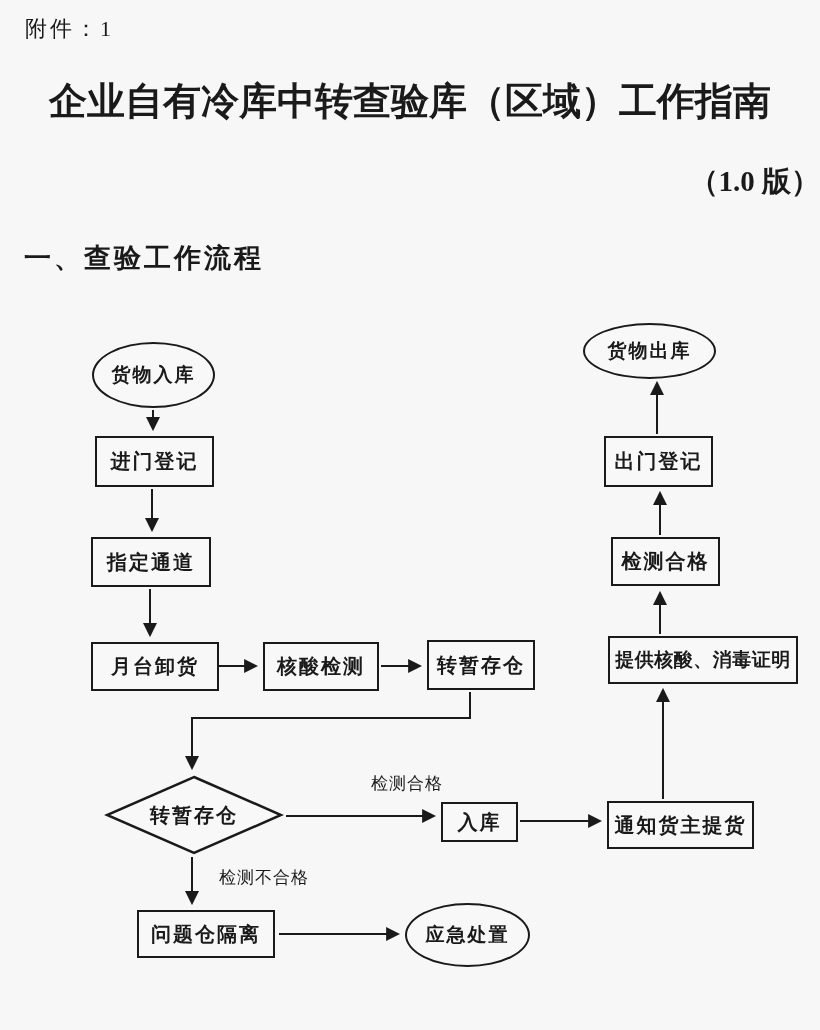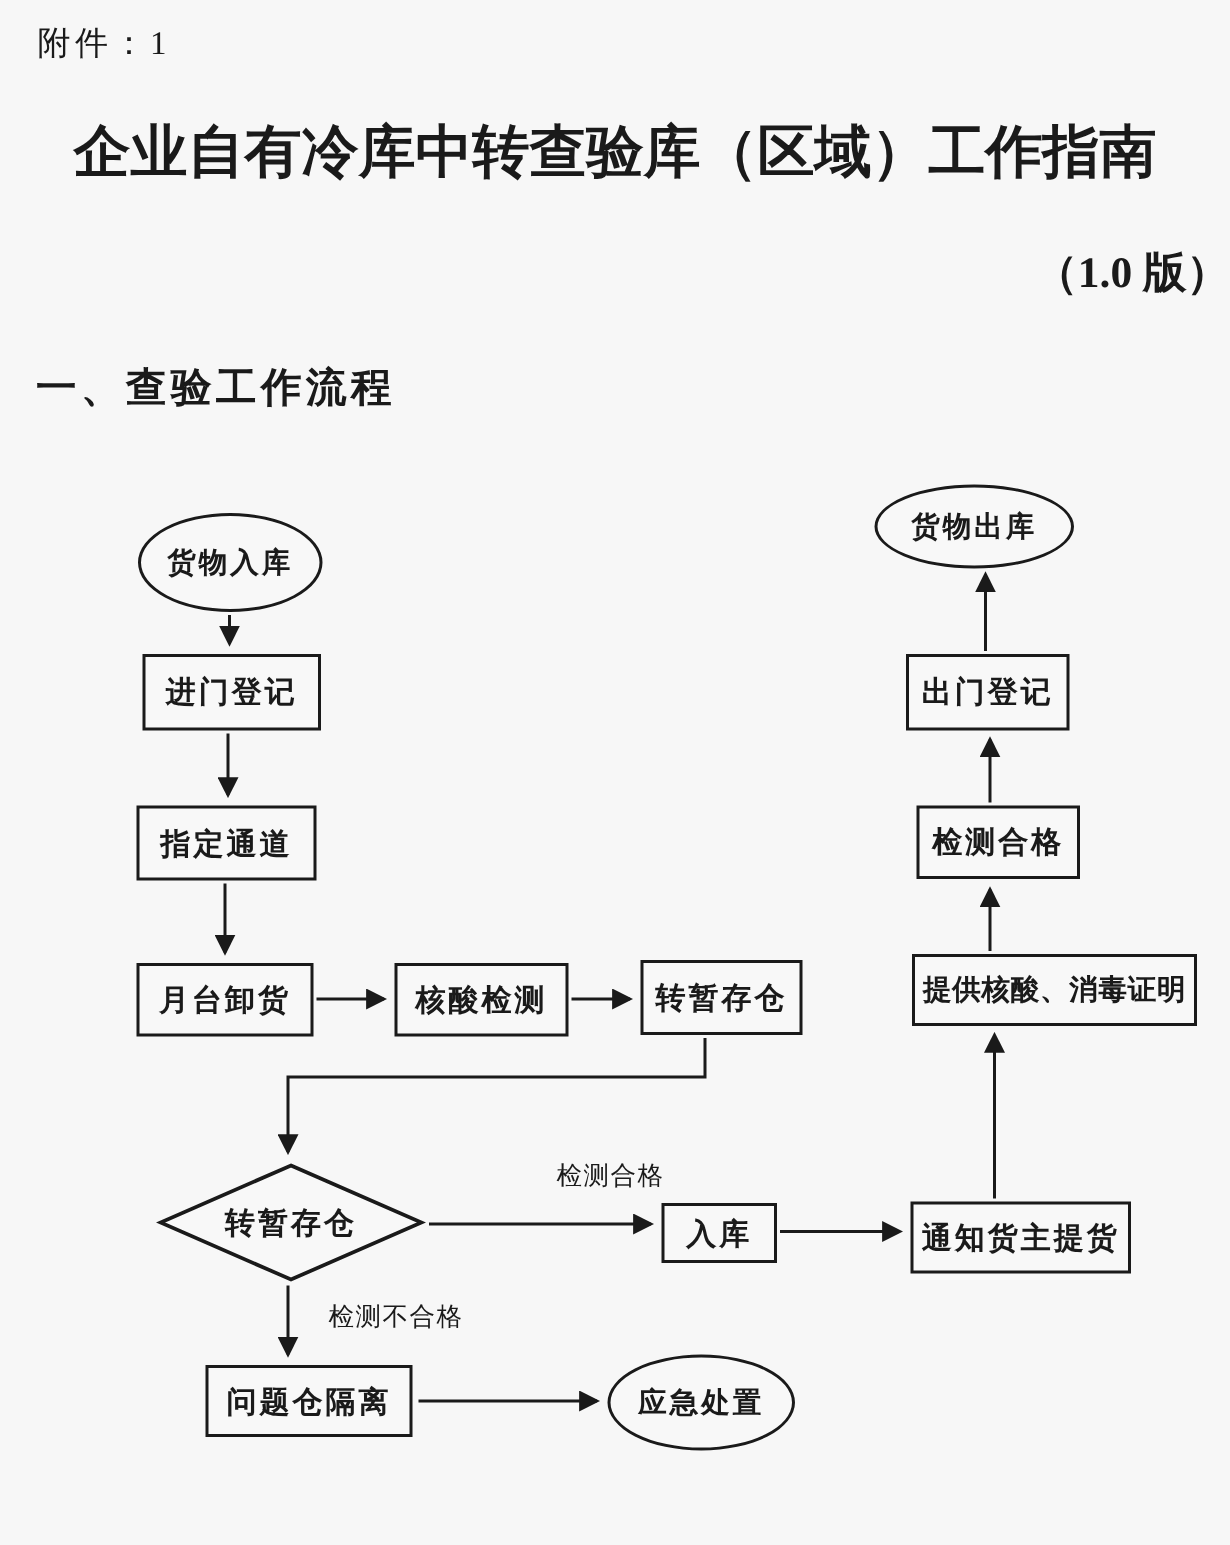--- a/index.html
+++ b/index.html
@@ -83,21 +83,21 @@
 </div>
 
 <div class="node" style="left:95px;top:436px;width:119px;height:51px">
   <span>进门登记</span>
 </div>
 
 <div class="node" style="left:91px;top:537px;width:120px;height:50px">
   <span>指定通道</span>
 </div>
 
-<div class="node" style="left:91px;top:642px;width:118px;height:49px">
+<div class="node" style="left:91px;top:642px;width:128px;height:49px">
   <span>月台卸货</span>
 </div>
 
 <div class="node" style="left:263px;top:642px;width:116px;height:49px">
   <span>核酸检测</span>
 </div>
 
 <div class="node" style="left:427px;top:640px;width:108px;height:50px">
   <span>转暂存仓</span>
 </div>

